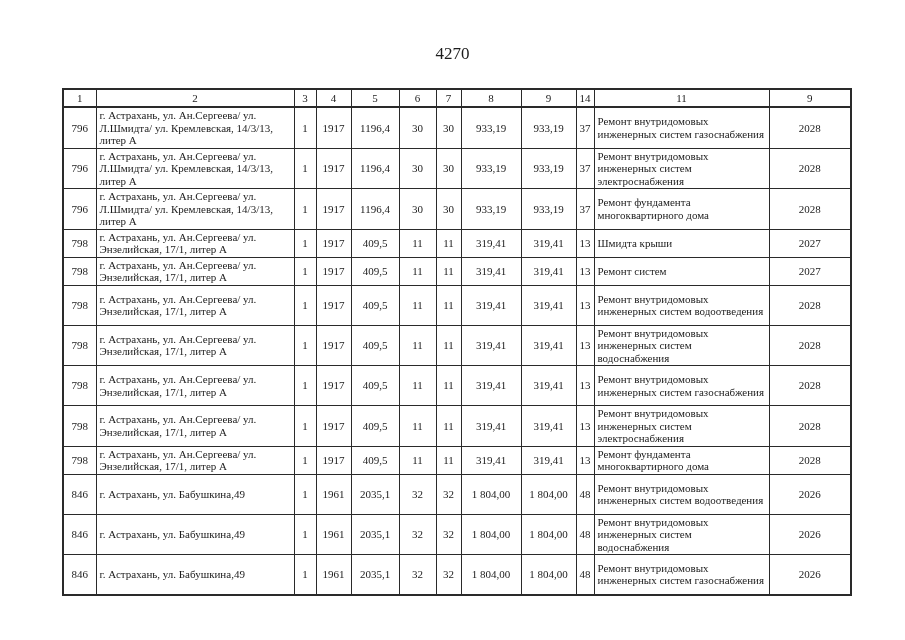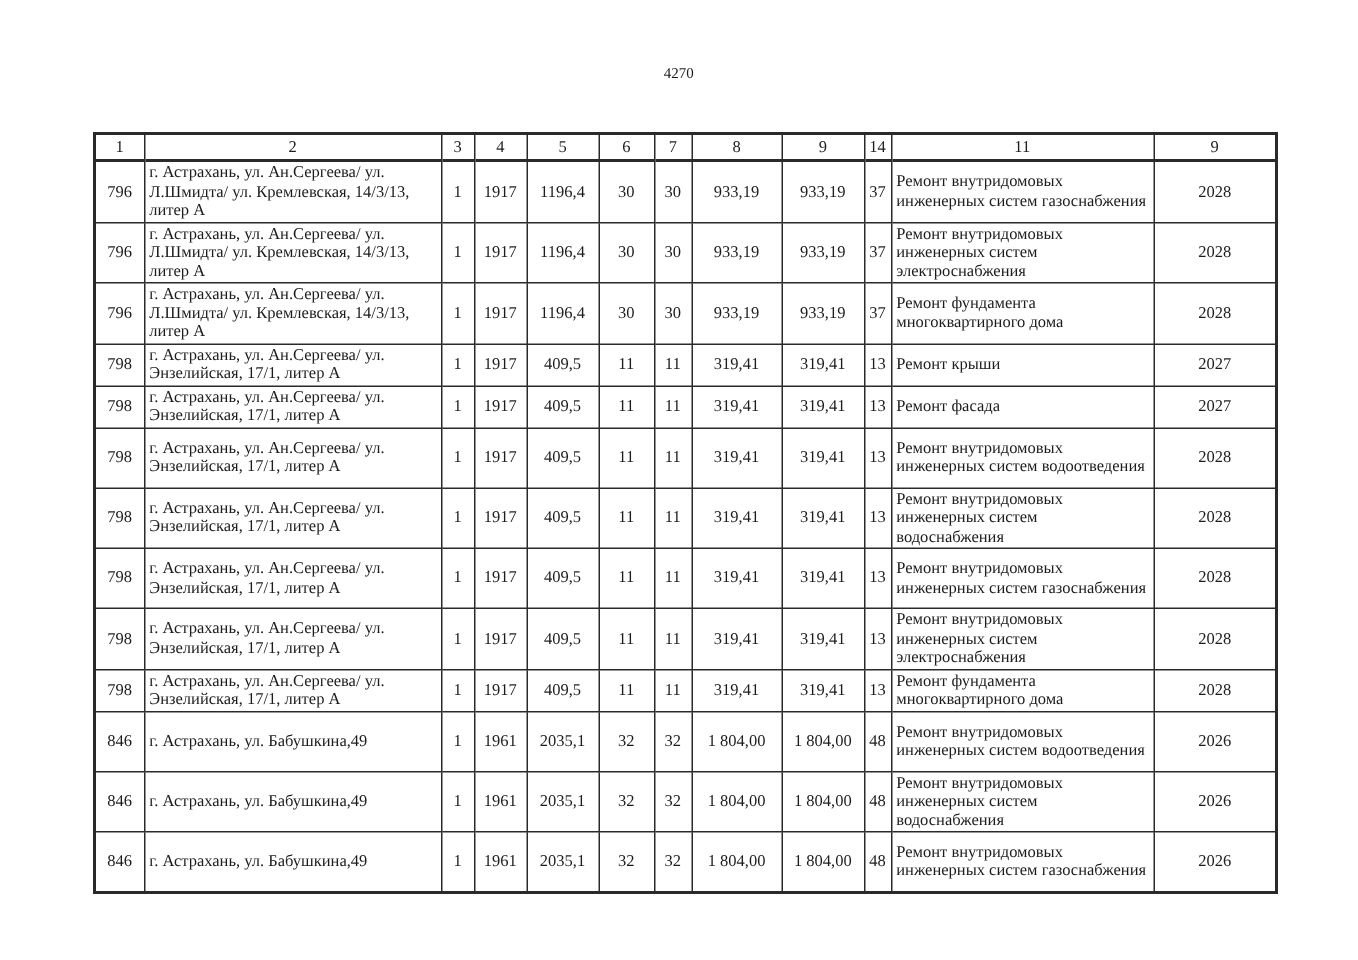--- a/index.html
+++ b/index.html
@@ -15,21 +15,21 @@
     font-family: "Liberation Serif", serif;
     color: #1c1c1c;
     overflow: hidden;
   }
   .page-number {
     position: absolute;
     top: 44px;
     left: 0;
     width: 100%;
     text-align: center;
-    font-size: 10px;
+    font-size: 17px;
     color: #1c1c1c;
   }
   table.repair-table {
     position: absolute;
     left: 62px;
     top: 88px;
     width: 788px;
     border-collapse: collapse;
     table-layout: fixed;
     font-size: 11px;
@@ -143,35 +143,35 @@
           <td>798</td>
           <td class="left">г. Астрахань, ул. Ан.Сергеева/ ул. Энзелийская, 17/1, литер А</td>
           <td>1</td>
           <td>1917</td>
           <td>409,5</td>
           <td>11</td>
           <td>11</td>
           <td>319,41</td>
           <td>319,41</td>
           <td>13</td>
-          <td class="left">Ремонт крыши</td>
+          <td class="left">Шмидта крыши</td>
           <td>2027</td>
         </tr>
         <tr style="height: 27px;">
           <td>798</td>
           <td class="left">г. Астрахань, ул. Ан.Сергеева/ ул. Энзелийская, 17/1, литер А</td>
           <td>1</td>
           <td>1917</td>
           <td>409,5</td>
           <td>11</td>
           <td>11</td>
           <td>319,41</td>
           <td>319,41</td>
           <td>13</td>
-          <td class="left">Ремонт фасада</td>
+          <td class="left">Ремонт систем</td>
           <td>2027</td>
         </tr>
         <tr style="height: 40px;">
           <td>798</td>
           <td class="left">г. Астрахань, ул. Ан.Сергеева/ ул. Энзелийская, 17/1, литер А</td>
           <td>1</td>
           <td>1917</td>
           <td>409,5</td>
           <td>11</td>
           <td>11</td>

